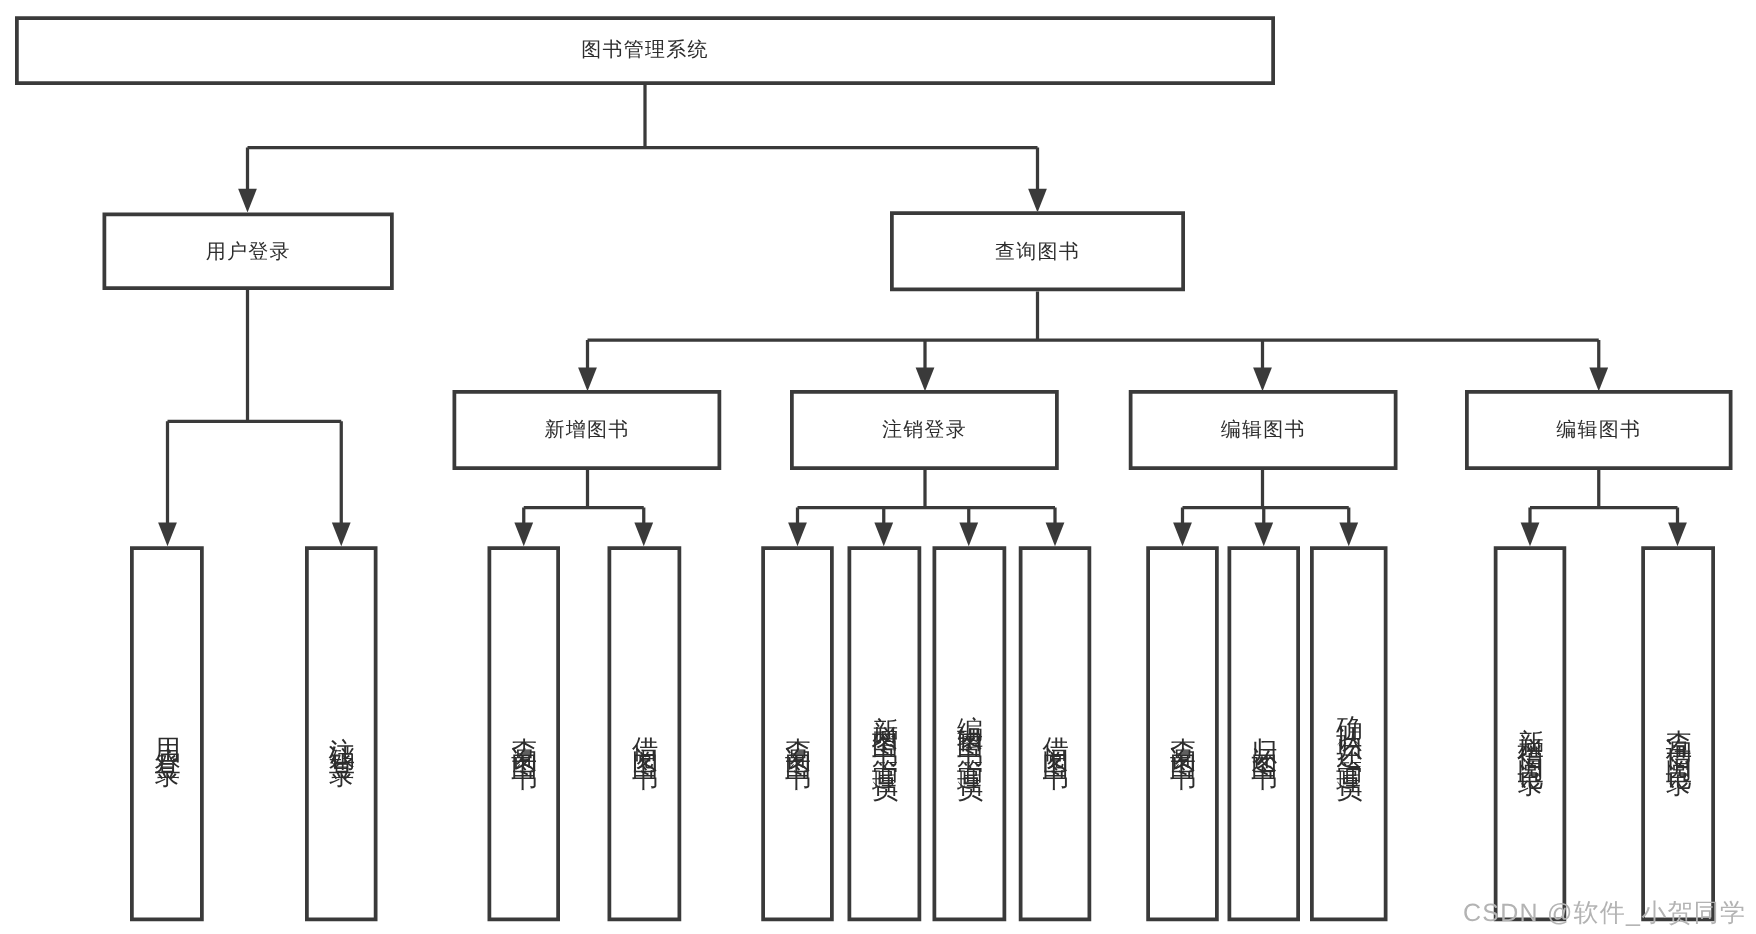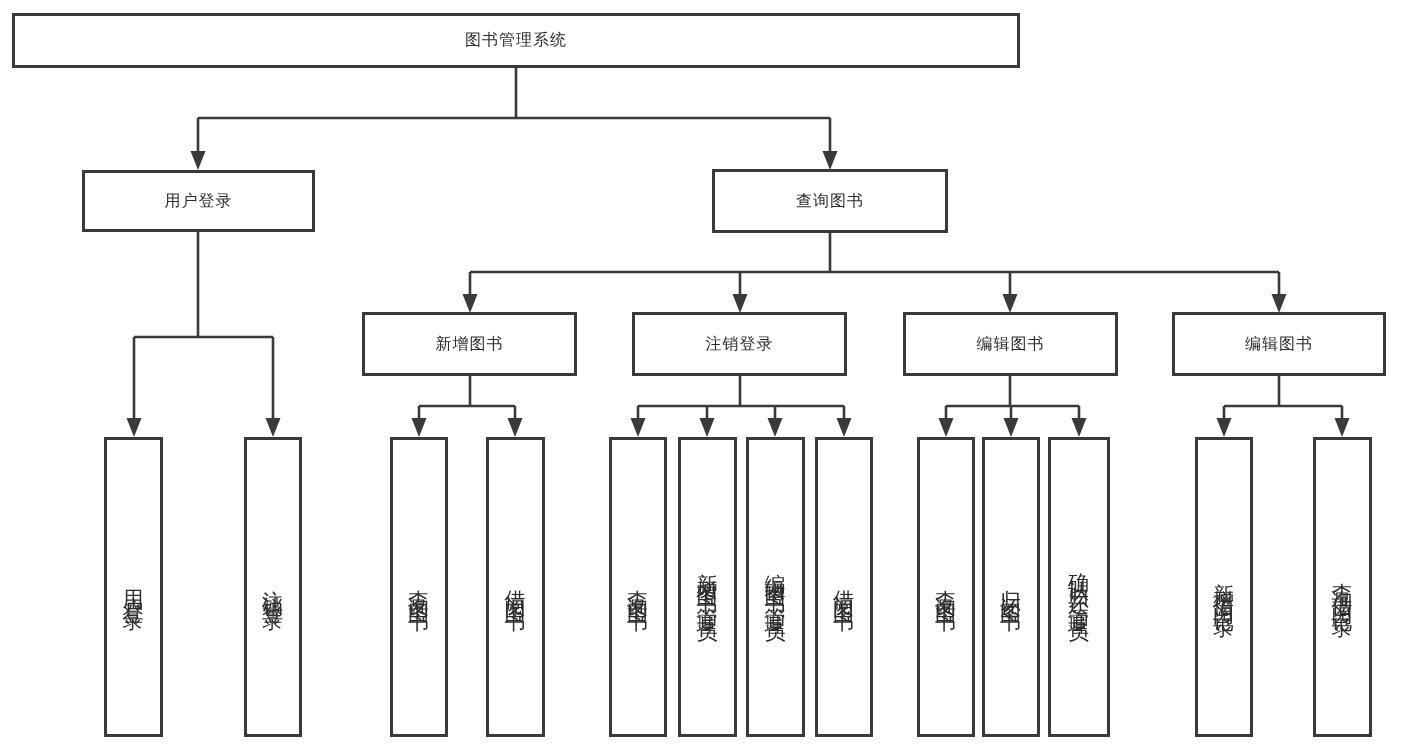--- a/index.html
+++ b/index.html
@@ -158,14 +158,15 @@
     <span>确认归还（管理员）</span>
   </div>
 
   <div class="node v" style="left:1195px;top:437px;width:58px;height:300px">
     <span>新增借阅记录</span>
   </div>
   <div class="node v" style="left:1313px;top:437px;width:59px;height:300px">
     <span>查询借阅记录</span>
   </div>
 
+  <div class="watermark">CSDN @软件_小贺同学</div>
 
 </div>
 
 </body></html>

